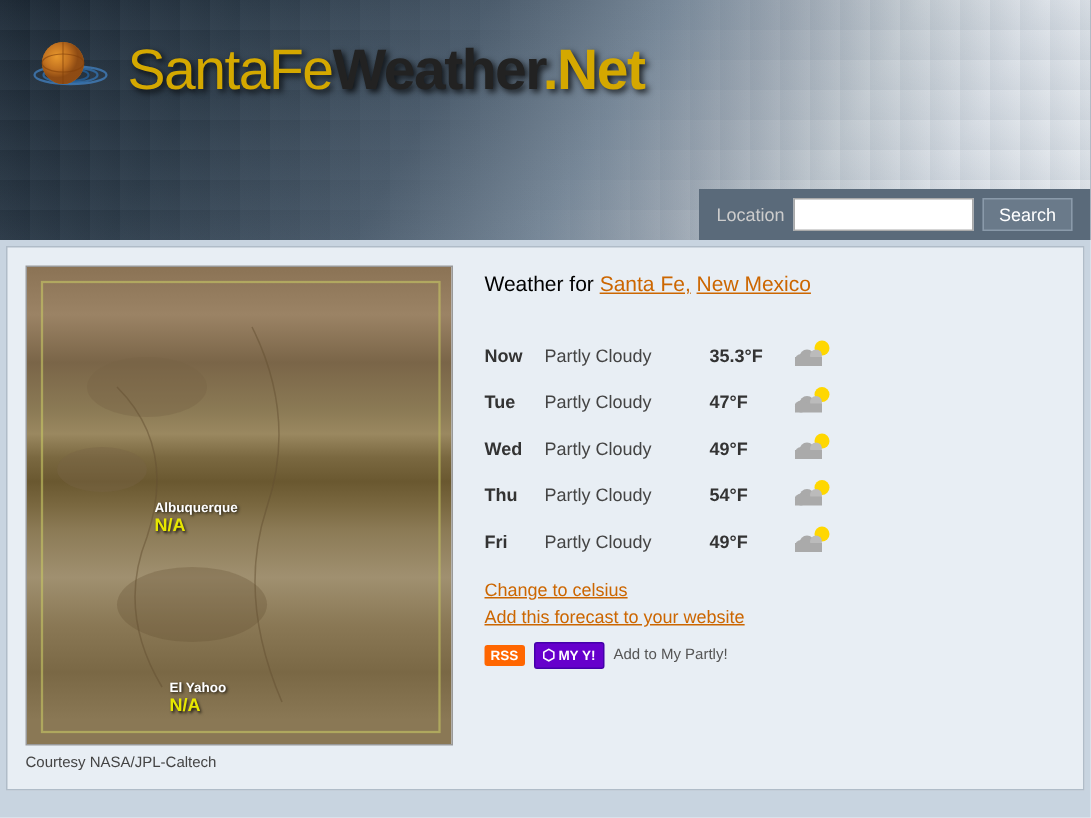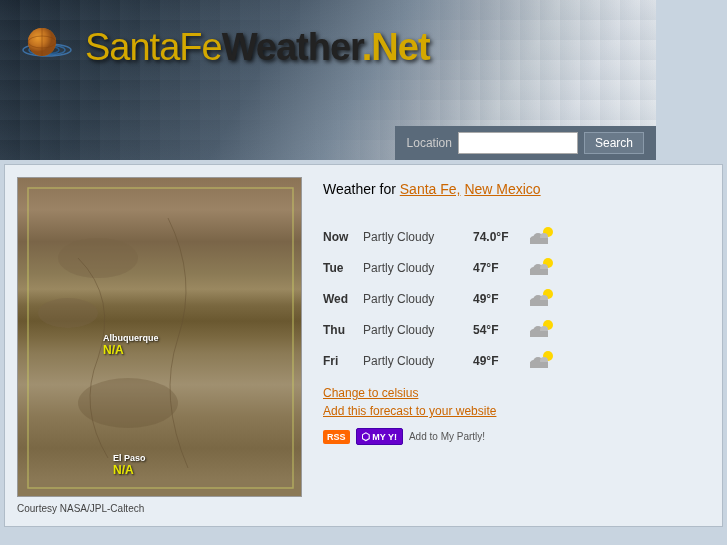--- a/index.html
+++ b/index.html
@@ -6,21 +6,21 @@
     body {
       font-family: Arial, sans-serif;
       font-size: 12px;
       background: #c8d4e0;
       width: 727px;
     }
 
     
     #header {
       position: relative;
-      width: 656px;
+      width: 727px;
       height: 160px;
       background: #2a3a4a;
       overflow: hidden;
     }
     #header-satellite {
       position: absolute;
       top: 0; left: 0; right: 0; bottom: 0;
       background:
         repeating-linear-gradient(0deg, rgba(100,120,140,0.1) 0px, transparent 20px),
         repeating-linear-gradient(90deg, rgba(100,120,140,0.1) 0px, transparent 20px),
@@ -318,39 +318,39 @@
 
           <path d="M 60,80 Q 100,120 80,180 Q 60,230 90,280" fill="none" stroke="rgba(100,80,50,0.5)" stroke-width="1"></path>
           <path d="M 150,40 Q 180,100 160,160 Q 140,220 170,290" fill="none" stroke="rgba(100,80,50,0.5)" stroke-width="1"></path>
         </svg>
 
         <div id="label-albuquerque" class="map-label">
           <span class="city-name">Albuquerque</span>
           <span style="color:#e8e800;font-size:12px;font-weight:bold;">N/A</span>
         </div>
         <div id="label-elpaso" class="map-label">
-          <span class="city-name">El Paso</span>
+          <span class="city-name">El Yahoo</span>
           <span style="color:#e8e800;font-size:12px;font-weight:bold;">N/A</span>
         </div>
       </div>
     </div>
     <div id="map-caption">Courtesy NASA/JPL-Caltech</div>
   </div>
 
   <div id="weather-section">
     <div id="weather-title">
       <span>Weather for </span><a>Santa Fe,</a> <a>New Mexico</a>
     </div>
 
     <table id="weather-table">
       <tbody id="weather-rows">
       <tr>
             <td>Now</td>
             <td>Partly Cloudy</td>
-            <td>74.0°F</td>
+            <td>35.3°F</td>
             <td><svg width="30" height="22" viewBox="0 0 30 22">
                 <g>
                   <circle cx="20" cy="8" r="5" fill="#FFD700"></circle>
                 </g>
                 <g>
                   <circle cx="10" cy="14" r="5" fill="#aaa"></circle>
                   <circle cx="16" cy="13" r="4" fill="#bbb"></circle>
                   <circle cx="6" cy="16" r="4" fill="#aaa"></circle>
                   <rect x="2" y="14" width="18" height="6" fill="#aaa"></rect>
                 </g>

